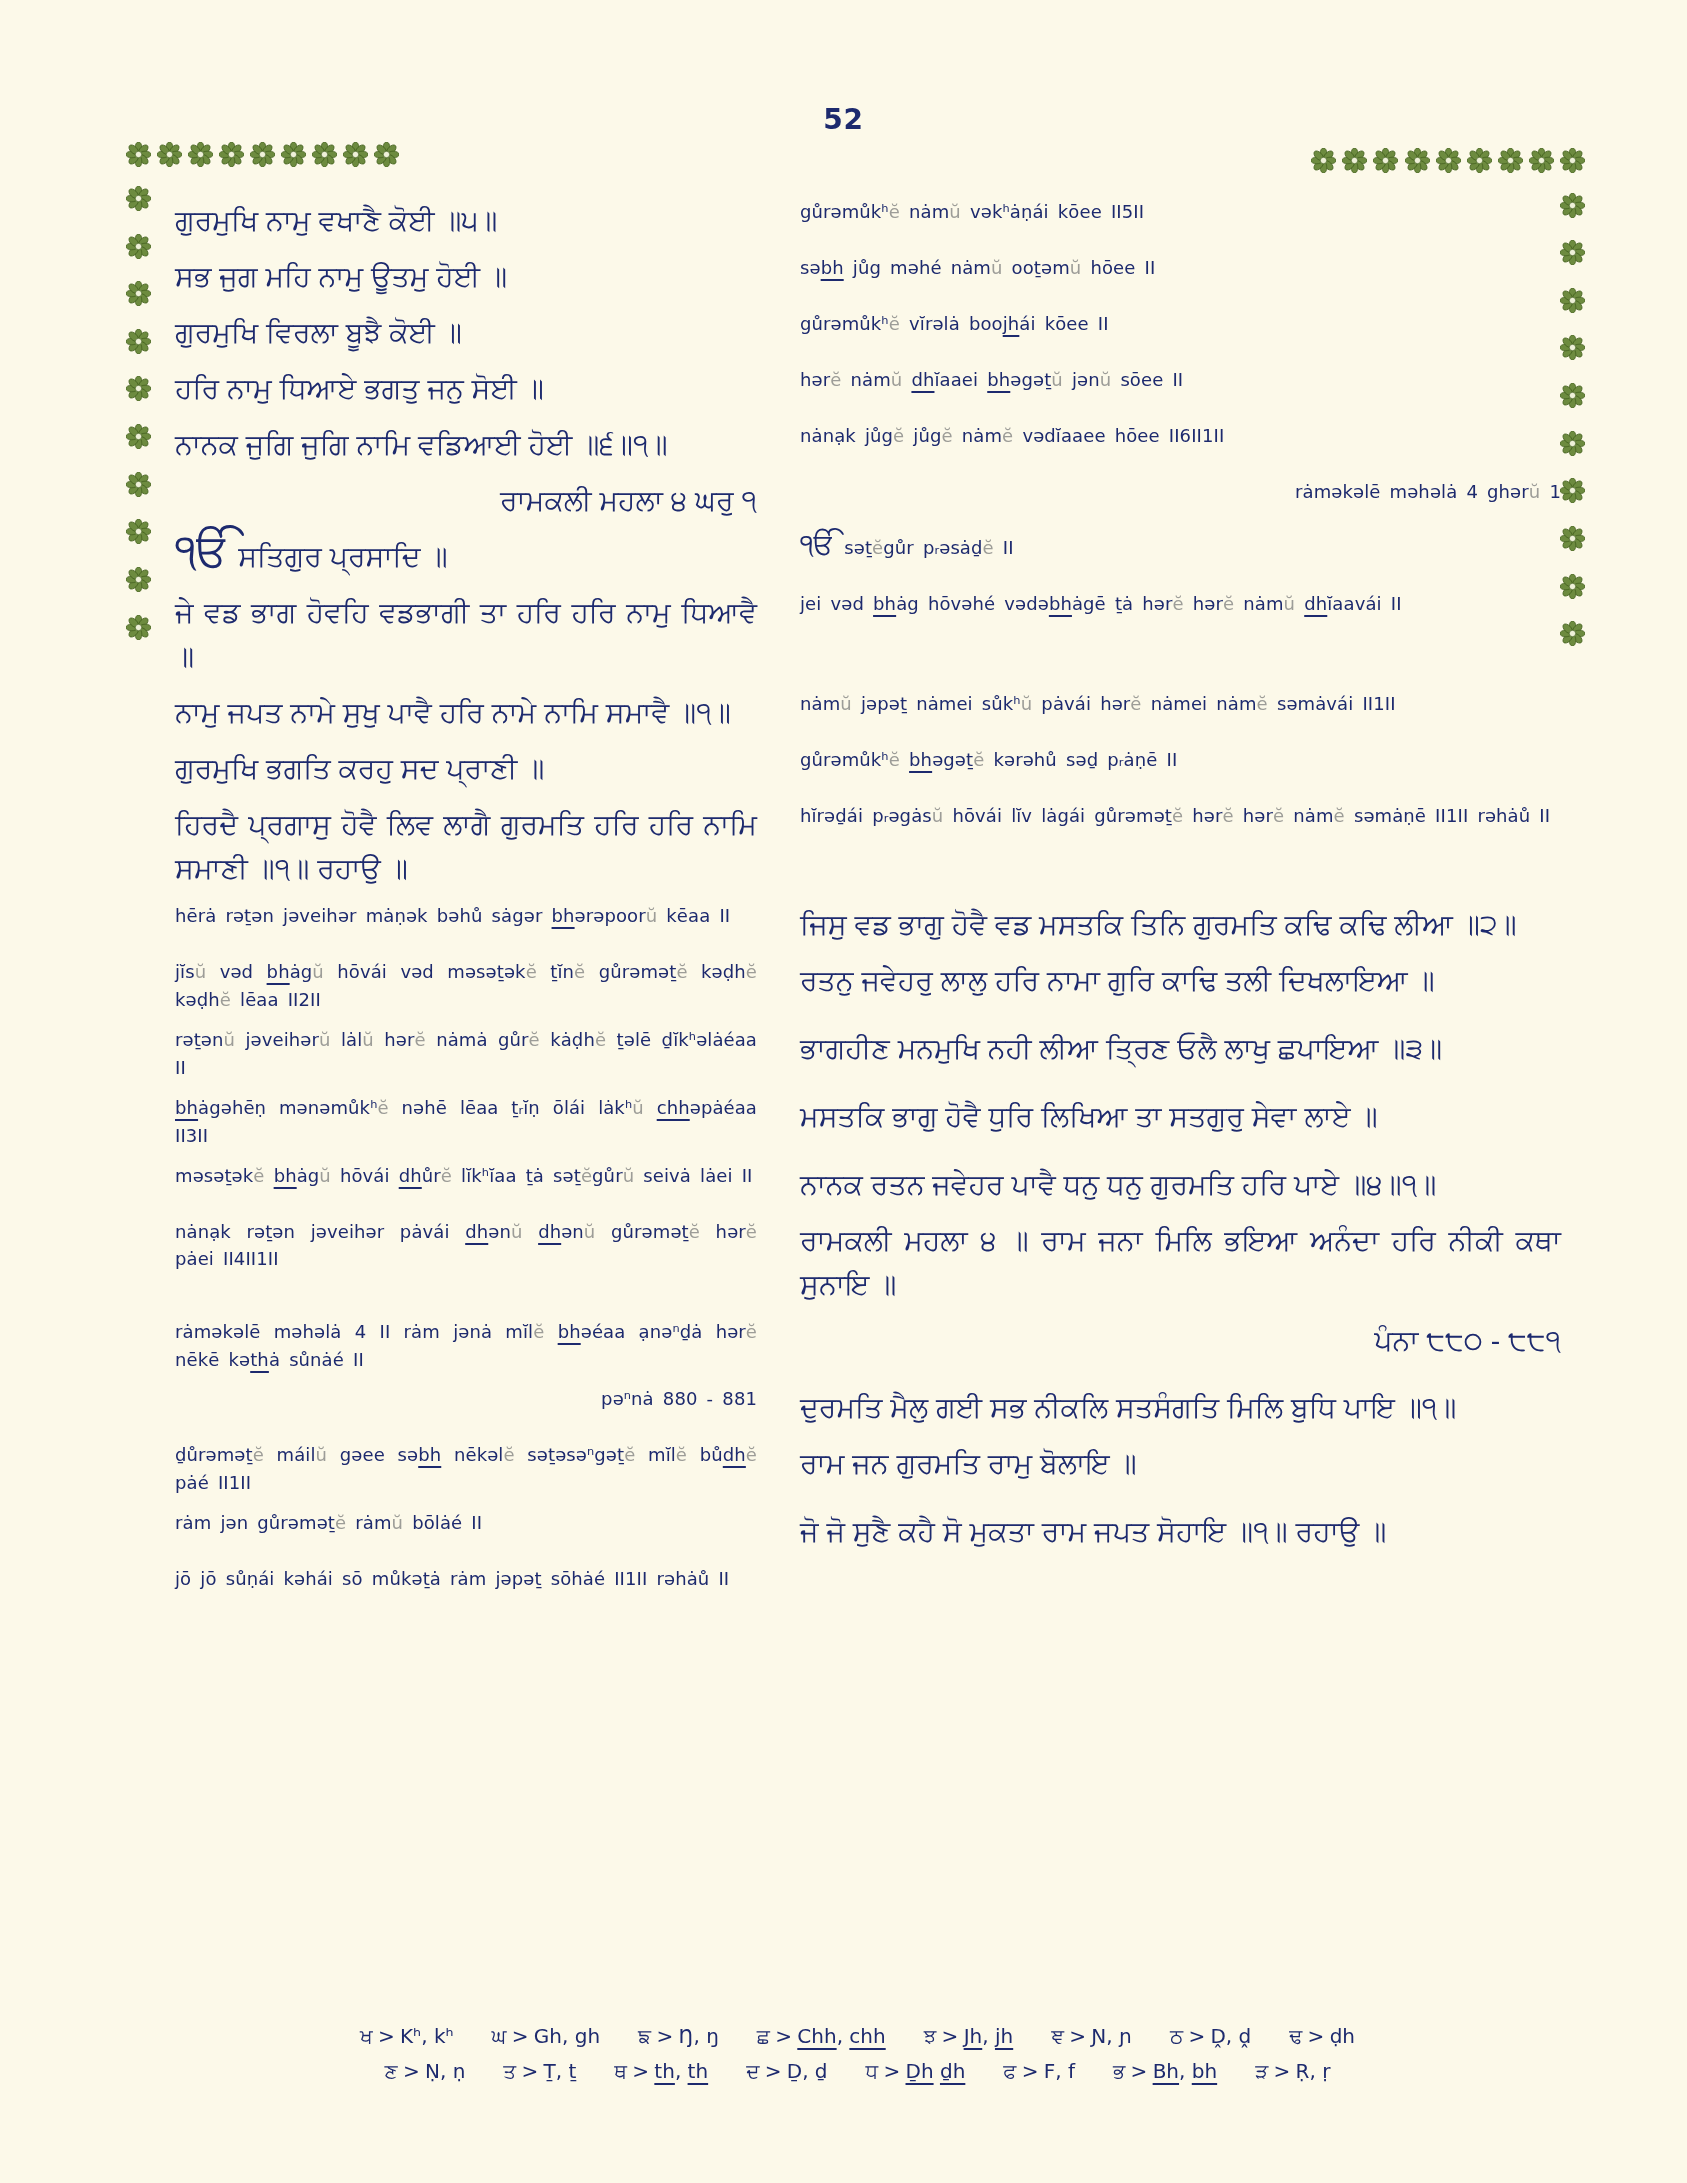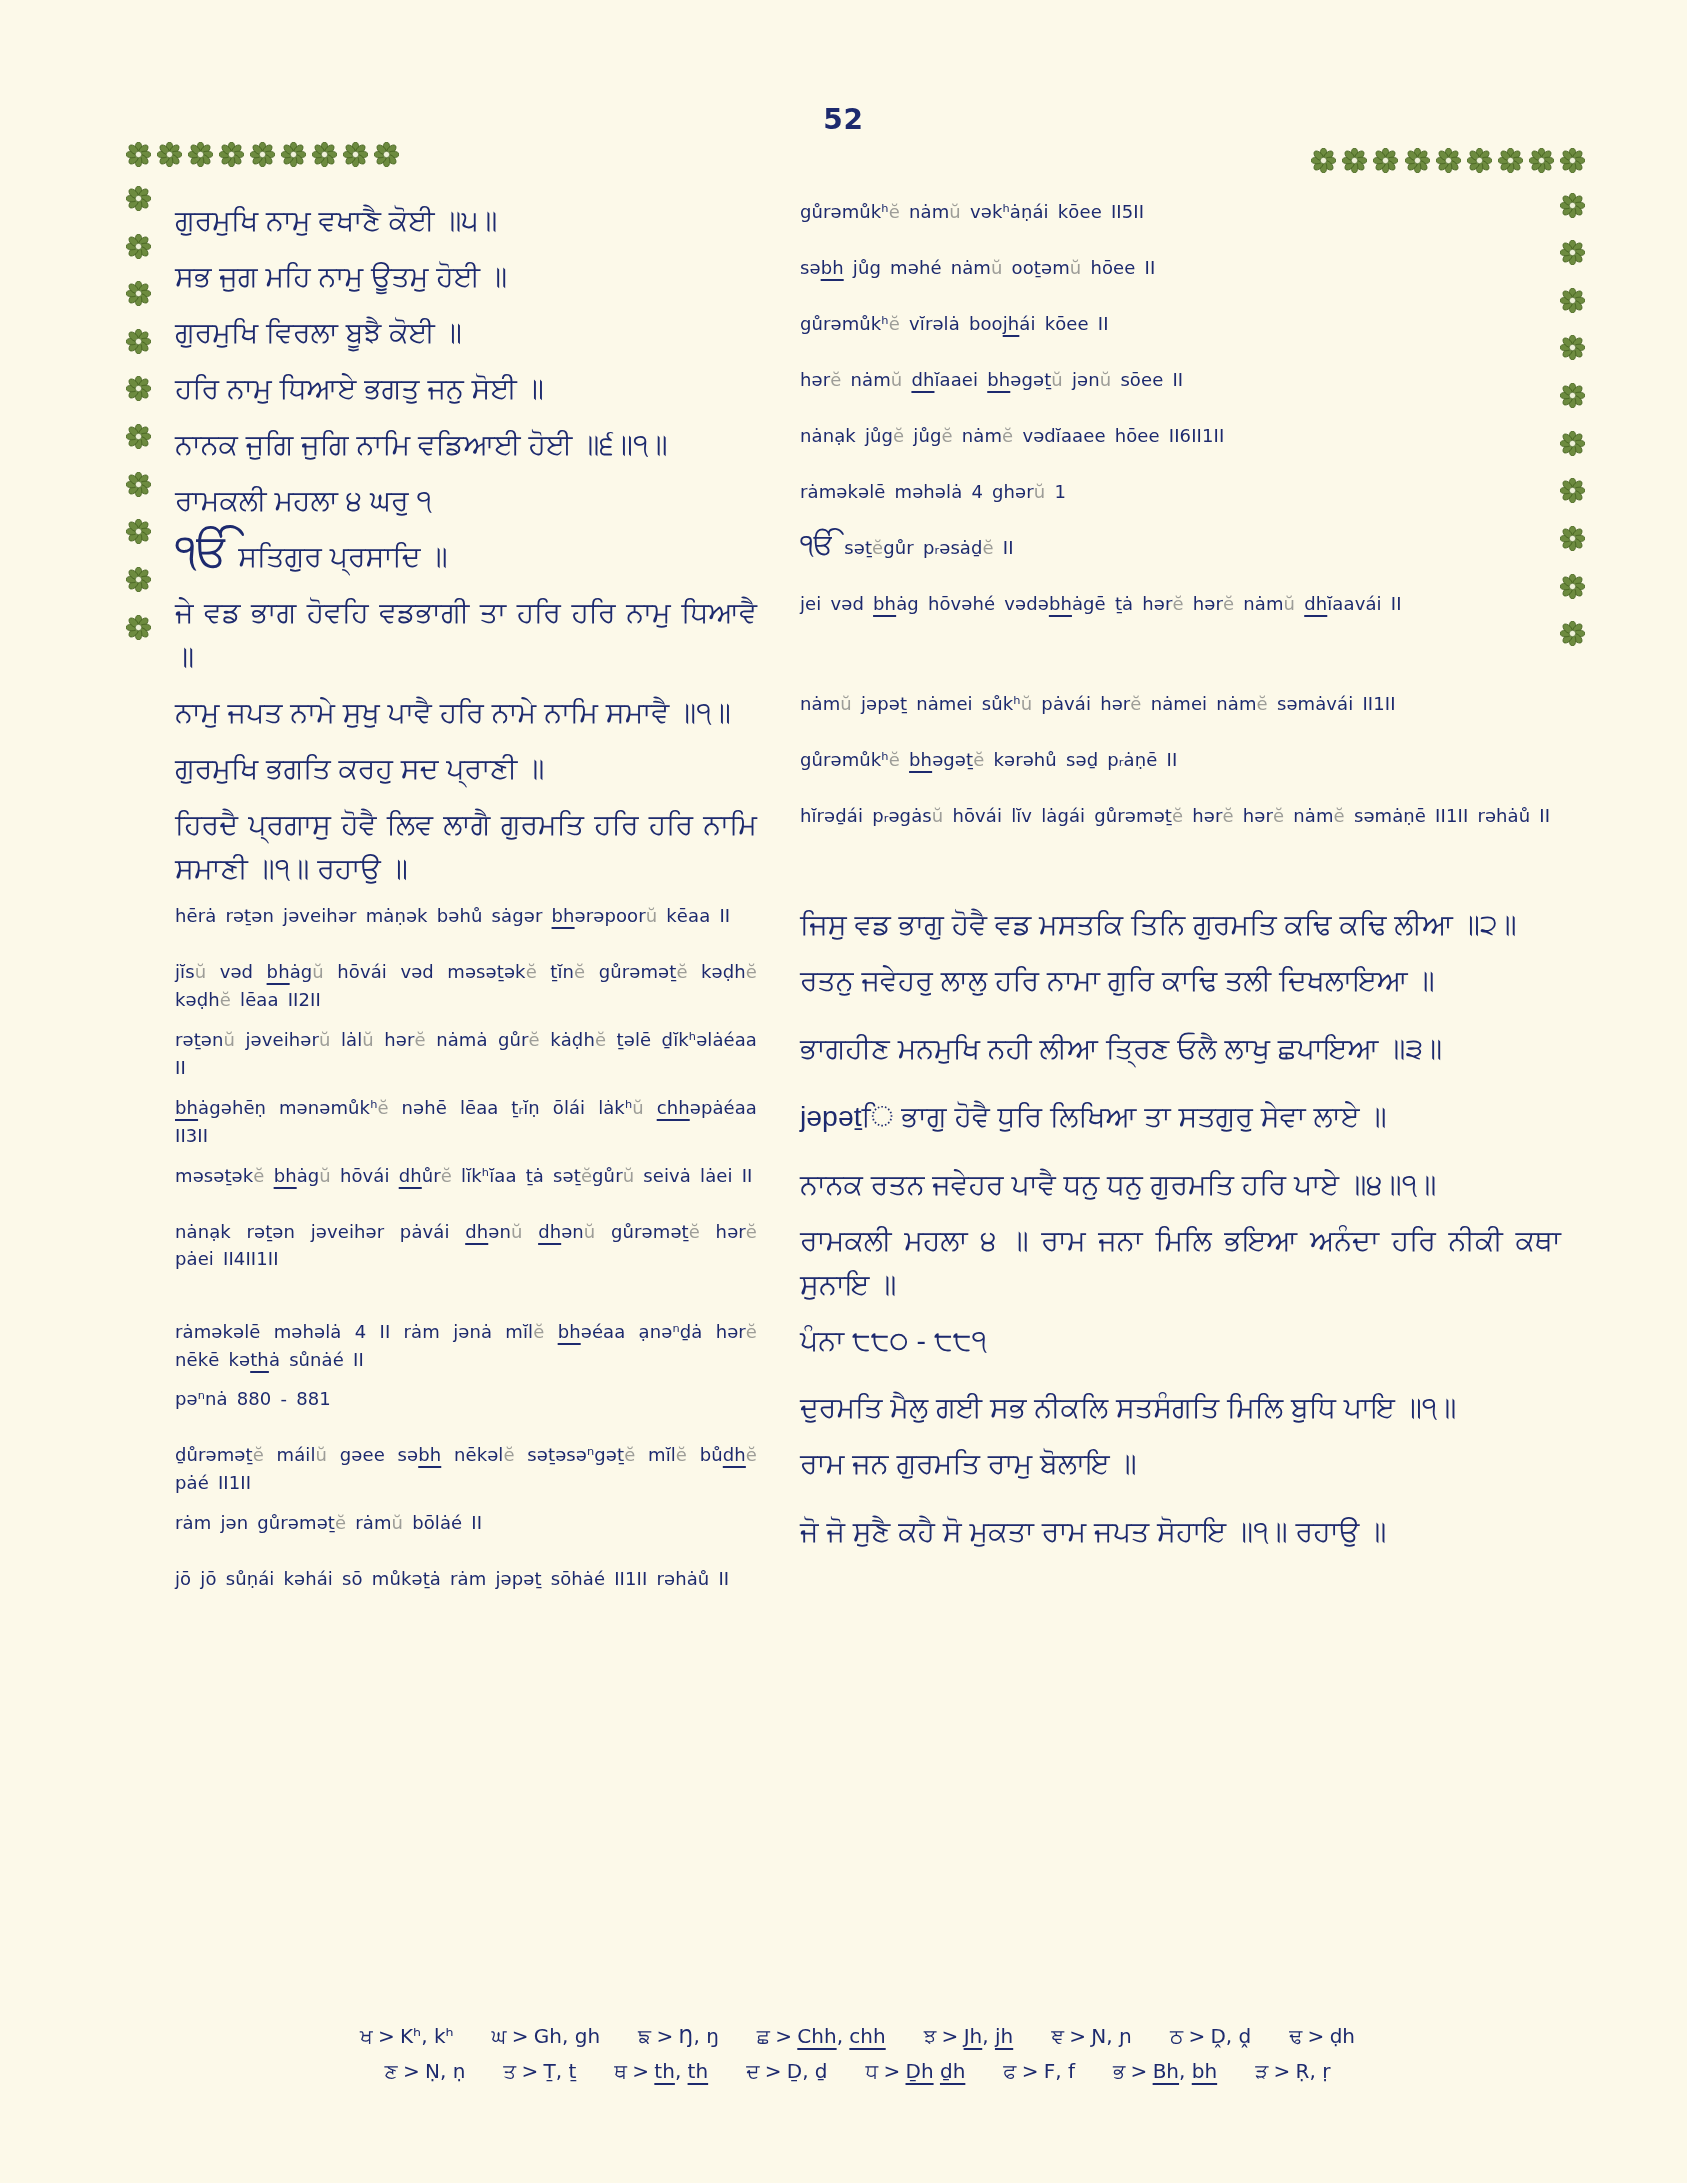--- a/index.html
+++ b/index.html
@@ -17,21 +17,21 @@
   .ornament{position:absolute;left:0;top:0;width:100%;height:100%;pointer-events:none;}
   .flower{position:absolute;width:25px;height:25px;}
   .content{
     position:absolute;left:175px;top:198px;width:1370px;
     display:grid;grid-template-columns:582px 761px;column-gap:43px;
   }
   .cell{
     font-size:18px;line-height:1.55;margin-bottom:12px;
     text-align:justify;text-justify:inter-word;
   }
-  .cell.center{text-align:left;}
+  .cell.center{text-align:right;}
   .gur{font-family:"Liberation Sans","DejaVu Sans",sans-serif;font-size:28.4px;}
   .tr{word-spacing:3.3px;letter-spacing:0.1px;}
   .gray{color:#9d9d98;}
   .ul{text-decoration:underline;text-decoration-thickness:1.7px;text-underline-offset:4.6px;}
   .ik{font-size:1.6em;line-height:0;}
   .legend{position:absolute;left:14px;top:2024px;width:100%;}
   .legend-row{display:flex;justify-content:center;gap:38px;font-size:20px;}
   .legend-row + .legend-row{margin-top:10.6px;}
   .legend-item{white-space:nowrap;}
   .legend .sep{margin:0 5.3px;}
@@ -484,21 +484,21 @@
       <div class="cell tr">gůrəmůkʰ<span class="gray">ĕ</span> <span class="ul">bh</span>əgəṯ<span class="gray">ĕ</span> kərəhů səḏ pᵣȧṇē II</div>
       <div class="cell gur">ਹਿਰਦੈ ਪ੍ਰਗਾਸੁ ਹੋਵੈ ਲਿਵ ਲਾਗੈ ਗੁਰਮਤਿ ਹਰਿ ਹਰਿ ਨਾਮਿ ਸਮਾਣੀ ॥੧॥ ਰਹਾਉ ॥</div>
       <div class="cell tr">hĭrəḏái pᵣəgȧs<span class="gray">ŭ</span> hōvái lĭv lȧgái gůrəməṯ<span class="gray">ĕ</span> hər<span class="gray">ĕ</span> hər<span class="gray">ĕ</span> nȧm<span class="gray">ĕ</span> səmȧṇē II1II rəhȧů II</div>
       <div class="cell tr">hērȧ rəṯən jəveihər mȧṇək bəhů sȧgər <span class="ul">bh</span>ərəpoor<span class="gray">ŭ</span> kēaa II</div>
       <div class="cell gur">ਜਿਸੁ ਵਡ ਭਾਗੁ ਹੋਵੈ ਵਡ ਮਸਤਕਿ ਤਿਨਿ ਗੁਰਮਤਿ ਕਢਿ ਕਢਿ ਲੀਆ ॥੨॥</div>
       <div class="cell tr">jĭs<span class="gray">ŭ</span> vəd <span class="ul">bh</span>ȧg<span class="gray">ŭ</span> hōvái vəd məsəṯək<span class="gray">ĕ</span> ṯĭn<span class="gray">ĕ</span> gůrəməṯ<span class="gray">ĕ</span> kəḍh<span class="gray">ĕ</span> kəḍh<span class="gray">ĕ</span> lēaa II2II</div>
       <div class="cell gur">ਰਤਨੁ ਜਵੇਹਰੁ ਲਾਲੁ ਹਰਿ ਨਾਮਾ ਗੁਰਿ ਕਾਢਿ ਤਲੀ ਦਿਖਲਾਇਆ ॥</div>
       <div class="cell tr">rəṯən<span class="gray">ŭ</span> jəveihər<span class="gray">ŭ</span> lȧl<span class="gray">ŭ</span> hər<span class="gray">ĕ</span> nȧmȧ gůr<span class="gray">ĕ</span> kȧḍh<span class="gray">ĕ</span> ṯəlē ḏĭkʰəlȧéaa II</div>
       <div class="cell gur">ਭਾਗਹੀਣ ਮਨਮੁਖਿ ਨਹੀ ਲੀਆ ਤ੍ਰਿਣ ਓਲੈ ਲਾਖੁ ਛਪਾਇਆ ॥੩॥</div>
       <div class="cell tr"><span class="ul">bh</span>ȧgəhēṇ mənəmůkʰ<span class="gray">ĕ</span> nəhē lēaa ṯᵣĭṇ ōlái lȧkʰ<span class="gray">ŭ</span> <span class="ul">chh</span>əpȧéaa II3II</div>
-      <div class="cell gur">jəpəṯਿ ਭਾਗੁ ਹੋਵੈ ਧੁਰਿ ਲਿਖਿਆ ਤਾ ਸਤਗੁਰੁ ਸੇਵਾ ਲਾਏ ॥</div>
+      <div class="cell gur">ਮਸਤਕਿ ਭਾਗੁ ਹੋਵੈ ਧੁਰਿ ਲਿਖਿਆ ਤਾ ਸਤਗੁਰੁ ਸੇਵਾ ਲਾਏ ॥</div>
       <div class="cell tr">məsəṯək<span class="gray">ĕ</span> <span class="ul">bh</span>ȧg<span class="gray">ŭ</span> hōvái <span class="ul">dh</span>ůr<span class="gray">ĕ</span> lĭkʰĭaa ṯȧ səṯ<span class="gray">ĕ</span>gůr<span class="gray">ŭ</span> seivȧ lȧei II</div>
       <div class="cell gur">ਨਾਨਕ ਰਤਨ ਜਵੇਹਰ ਪਾਵੈ ਧਨੁ ਧਨੁ ਗੁਰਮਤਿ ਹਰਿ ਪਾਏ ॥੪॥੧॥</div>
       <div class="cell tr">nȧnạk rəṯən jəveihər pȧvái <span class="ul">dh</span>ən<span class="gray">ŭ</span> <span class="ul">dh</span>ən<span class="gray">ŭ</span> gůrəməṯ<span class="gray">ĕ</span> hər<span class="gray">ĕ</span> pȧei II4II1II</div>
       <div class="cell gur">ਰਾਮਕਲੀ ਮਹਲਾ ੪ ॥ ਰਾਮ ਜਨਾ ਮਿਲਿ ਭਇਆ ਅਨੰਦਾ ਹਰਿ ਨੀਕੀ ਕਥਾ ਸੁਨਾਇ ॥</div>
       <div class="cell tr">rȧməkəlē məhəlȧ 4 II rȧm jənȧ mĭl<span class="gray">ĕ</span> <span class="ul">bh</span>əéaa ạnəⁿḏȧ hər<span class="gray">ĕ</span> nēkē kə<span class="ul">th</span>ȧ sůnȧé II</div>
       <div class="cell gur center">ਪੰਨਾ ੮੮੦ - ੮੮੧</div>
       <div class="cell tr center">pəⁿnȧ 880 - 881</div>
       <div class="cell gur">ਦੁਰਮਤਿ ਮੈਲੁ ਗਈ ਸਭ ਨੀਕਲਿ ਸਤਸੰਗਤਿ ਮਿਲਿ ਬੁਧਿ ਪਾਇ ॥੧॥</div>
       <div class="cell tr">ḏůrəməṯ<span class="gray">ĕ</span> máil<span class="gray">ŭ</span> gəee sə<span class="ul">bh</span> nēkəl<span class="gray">ĕ</span> səṯəsəⁿgəṯ<span class="gray">ĕ</span> mĭl<span class="gray">ĕ</span> bů<span class="ul">dh</span><span class="gray">ĕ</span> pȧé II1II</div>
       <div class="cell gur">ਰਾਮ ਜਨ ਗੁਰਮਤਿ ਰਾਮੁ ਬੋਲਾਇ ॥</div>

